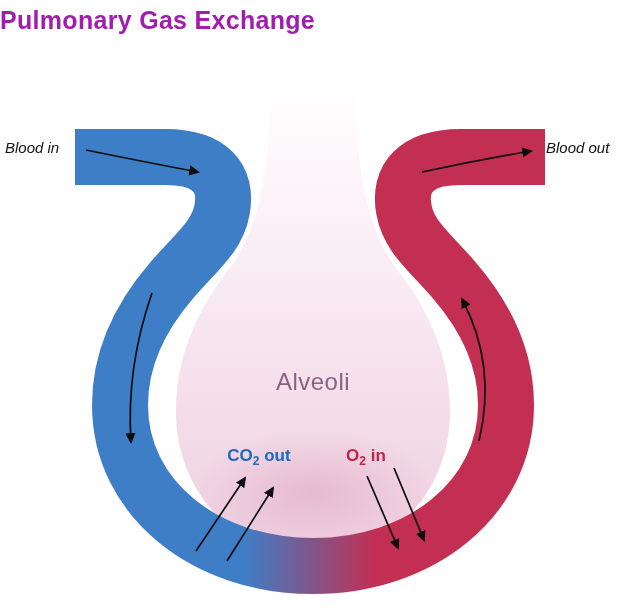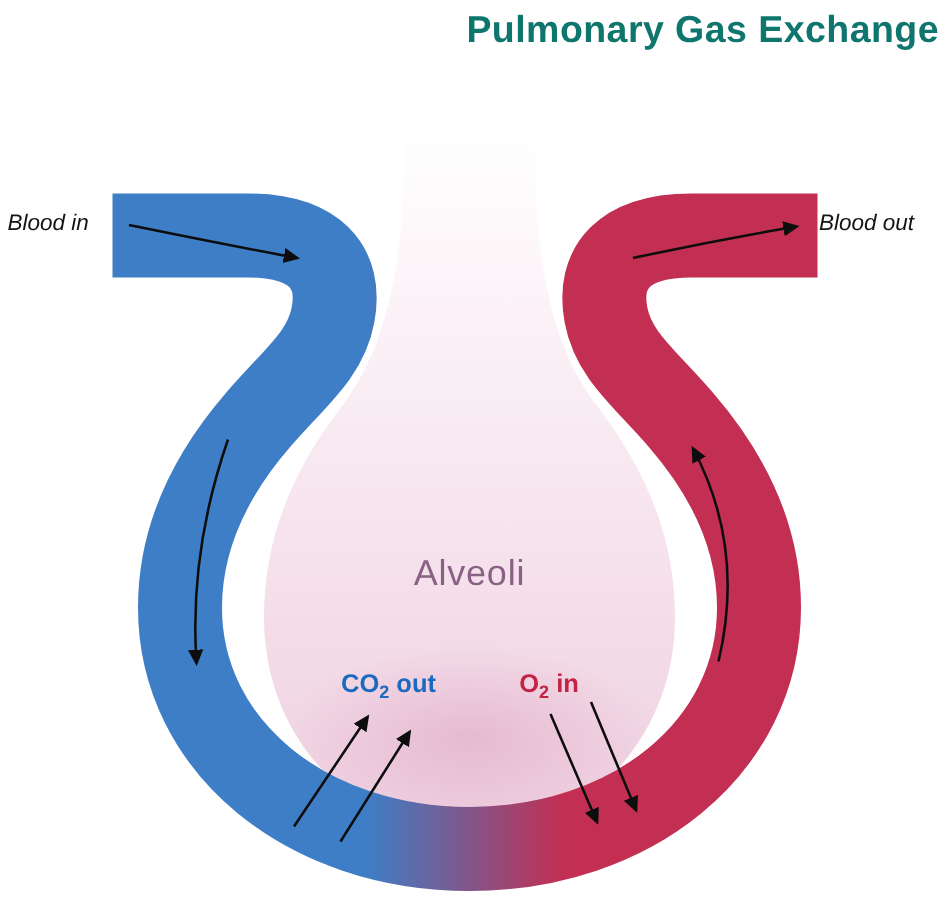--- a/index.html
+++ b/index.html
@@ -5,23 +5,23 @@
   html,body{margin:0;padding:0;background:#ffffff;}
   .stage{
     position:relative;
     width:626px;height:610px;
     background:#ffffff;
     overflow:hidden;
     font-family:"Liberation Sans",sans-serif;
   }
   .title{
     position:absolute;top:6px;left:0;width:100%;
-    margin:0;text-align:right;
+    margin:0;text-align:left;
     font-size:25px;font-weight:700;letter-spacing:.3px;
-    color:#0f766e;
+    color:#a21caf;
   }
   .diagram-svg{position:absolute;left:0;top:0;}
   .io-label{font-style:italic;font-size:15px;fill:#141414;}
   .alveoli-label{font-size:24px;letter-spacing:.5px;}
   .gas-label{font-size:17px;font-weight:700;}
   .gas-sub{font-size:12px;font-weight:700;}
   .flow-arrow{fill:none;stroke:#0d0d0d;stroke-width:1.7;}
 </style>
 </head>
 <body>

